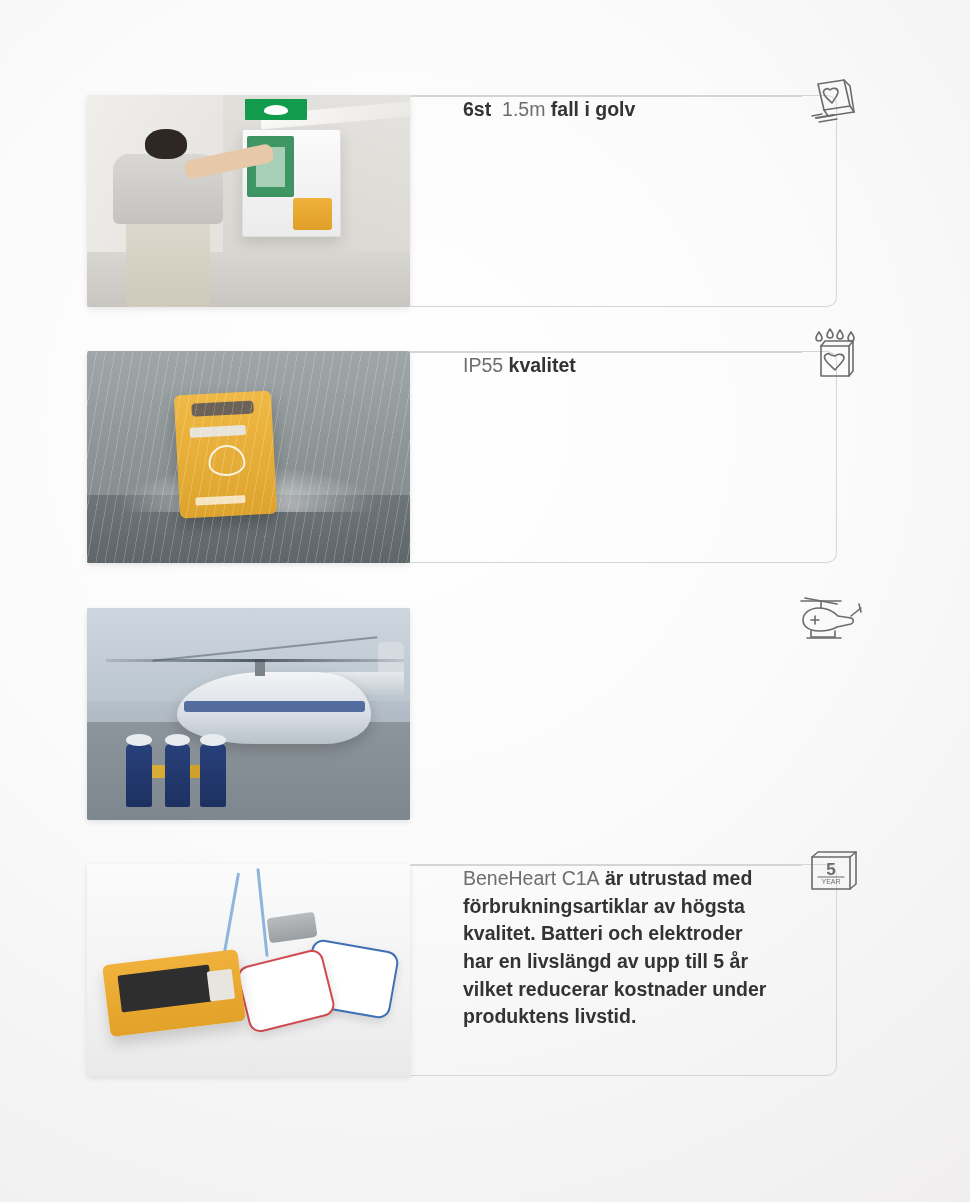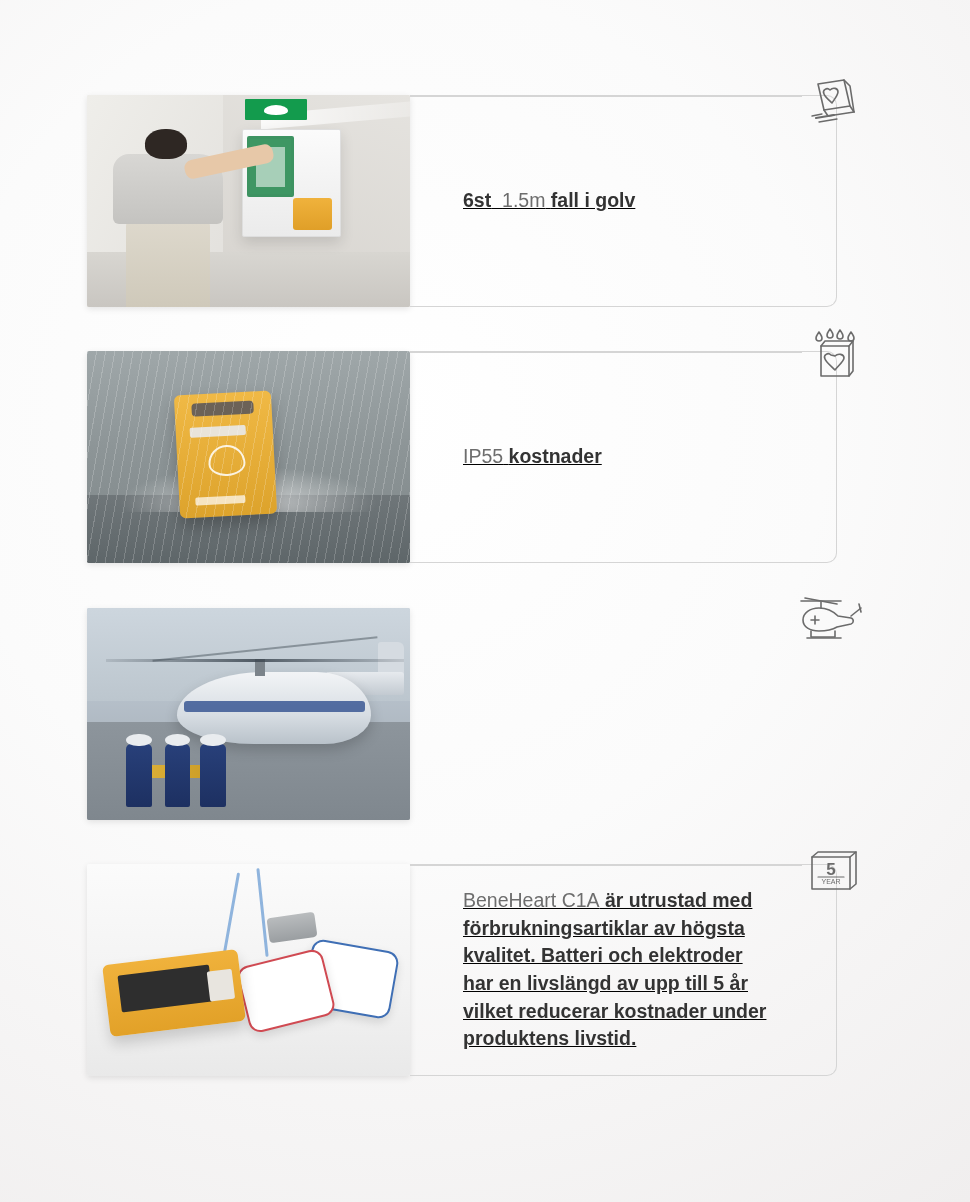--- a/index.html
+++ b/index.html
@@ -39,22 +39,21 @@
   }
 
   .card {
     position: relative;
     flex: 1 1 auto;
     border: 1px solid #d5d5d5;
     border-left: none;
     border-radius: 0 10px 10px 0;
     background: transparent;
     display: flex;
-    align-items: center;
-    text-decoration: underline;
+    align-items: flex-start;
   }
 
   .card-text {
     padding: 0 30px 0 53px;
     color: #3b3b3b;
     font-size: 19.5px;
     line-height: 1.42;
     font-weight: 400;
   }
   .card-text .light {
@@ -253,21 +252,21 @@
           <div class="dev-label"></div>
           <div class="dev-heart"></div>
           <div class="dev-brand"></div>
         </div>
         <div class="rain"></div>
       </div>
     </div>
     <div class="card">
       <div class="connector" style="width:392px;"></div>
       <div class="card-text">
-        <span class="light">IP55</span><span class="light">&nbsp;</span><span class="bold">kostnader</span>
+        <span class="light">IP55</span><span class="light">&nbsp;</span><span class="bold">kvalitet</span>
       </div>
     </div>
   </div>
 
   <div class="icon-box" style="left:806px; top:326px; width:58px; height:58px;">
     <svg viewBox="0 0 58 58" fill="none" stroke="#6b6b6b" stroke-width="1.6" stroke-linecap="round" stroke-linejoin="round">
       <path d="M15 20 L43 20 L43 50 L15 50 Z"></path>
       <path d="M15 20 L19 15 L47 15 L43 20"></path>
       <path d="M47 15 L47 45 L43 50"></path>
       <path d="M25 29 c-3 -3 -8 0 -6 4 c1 3 7 8 10 11 c3 -4 9 -9 9 -12 c0 -4 -6 -5 -9 -2 z"></path>

